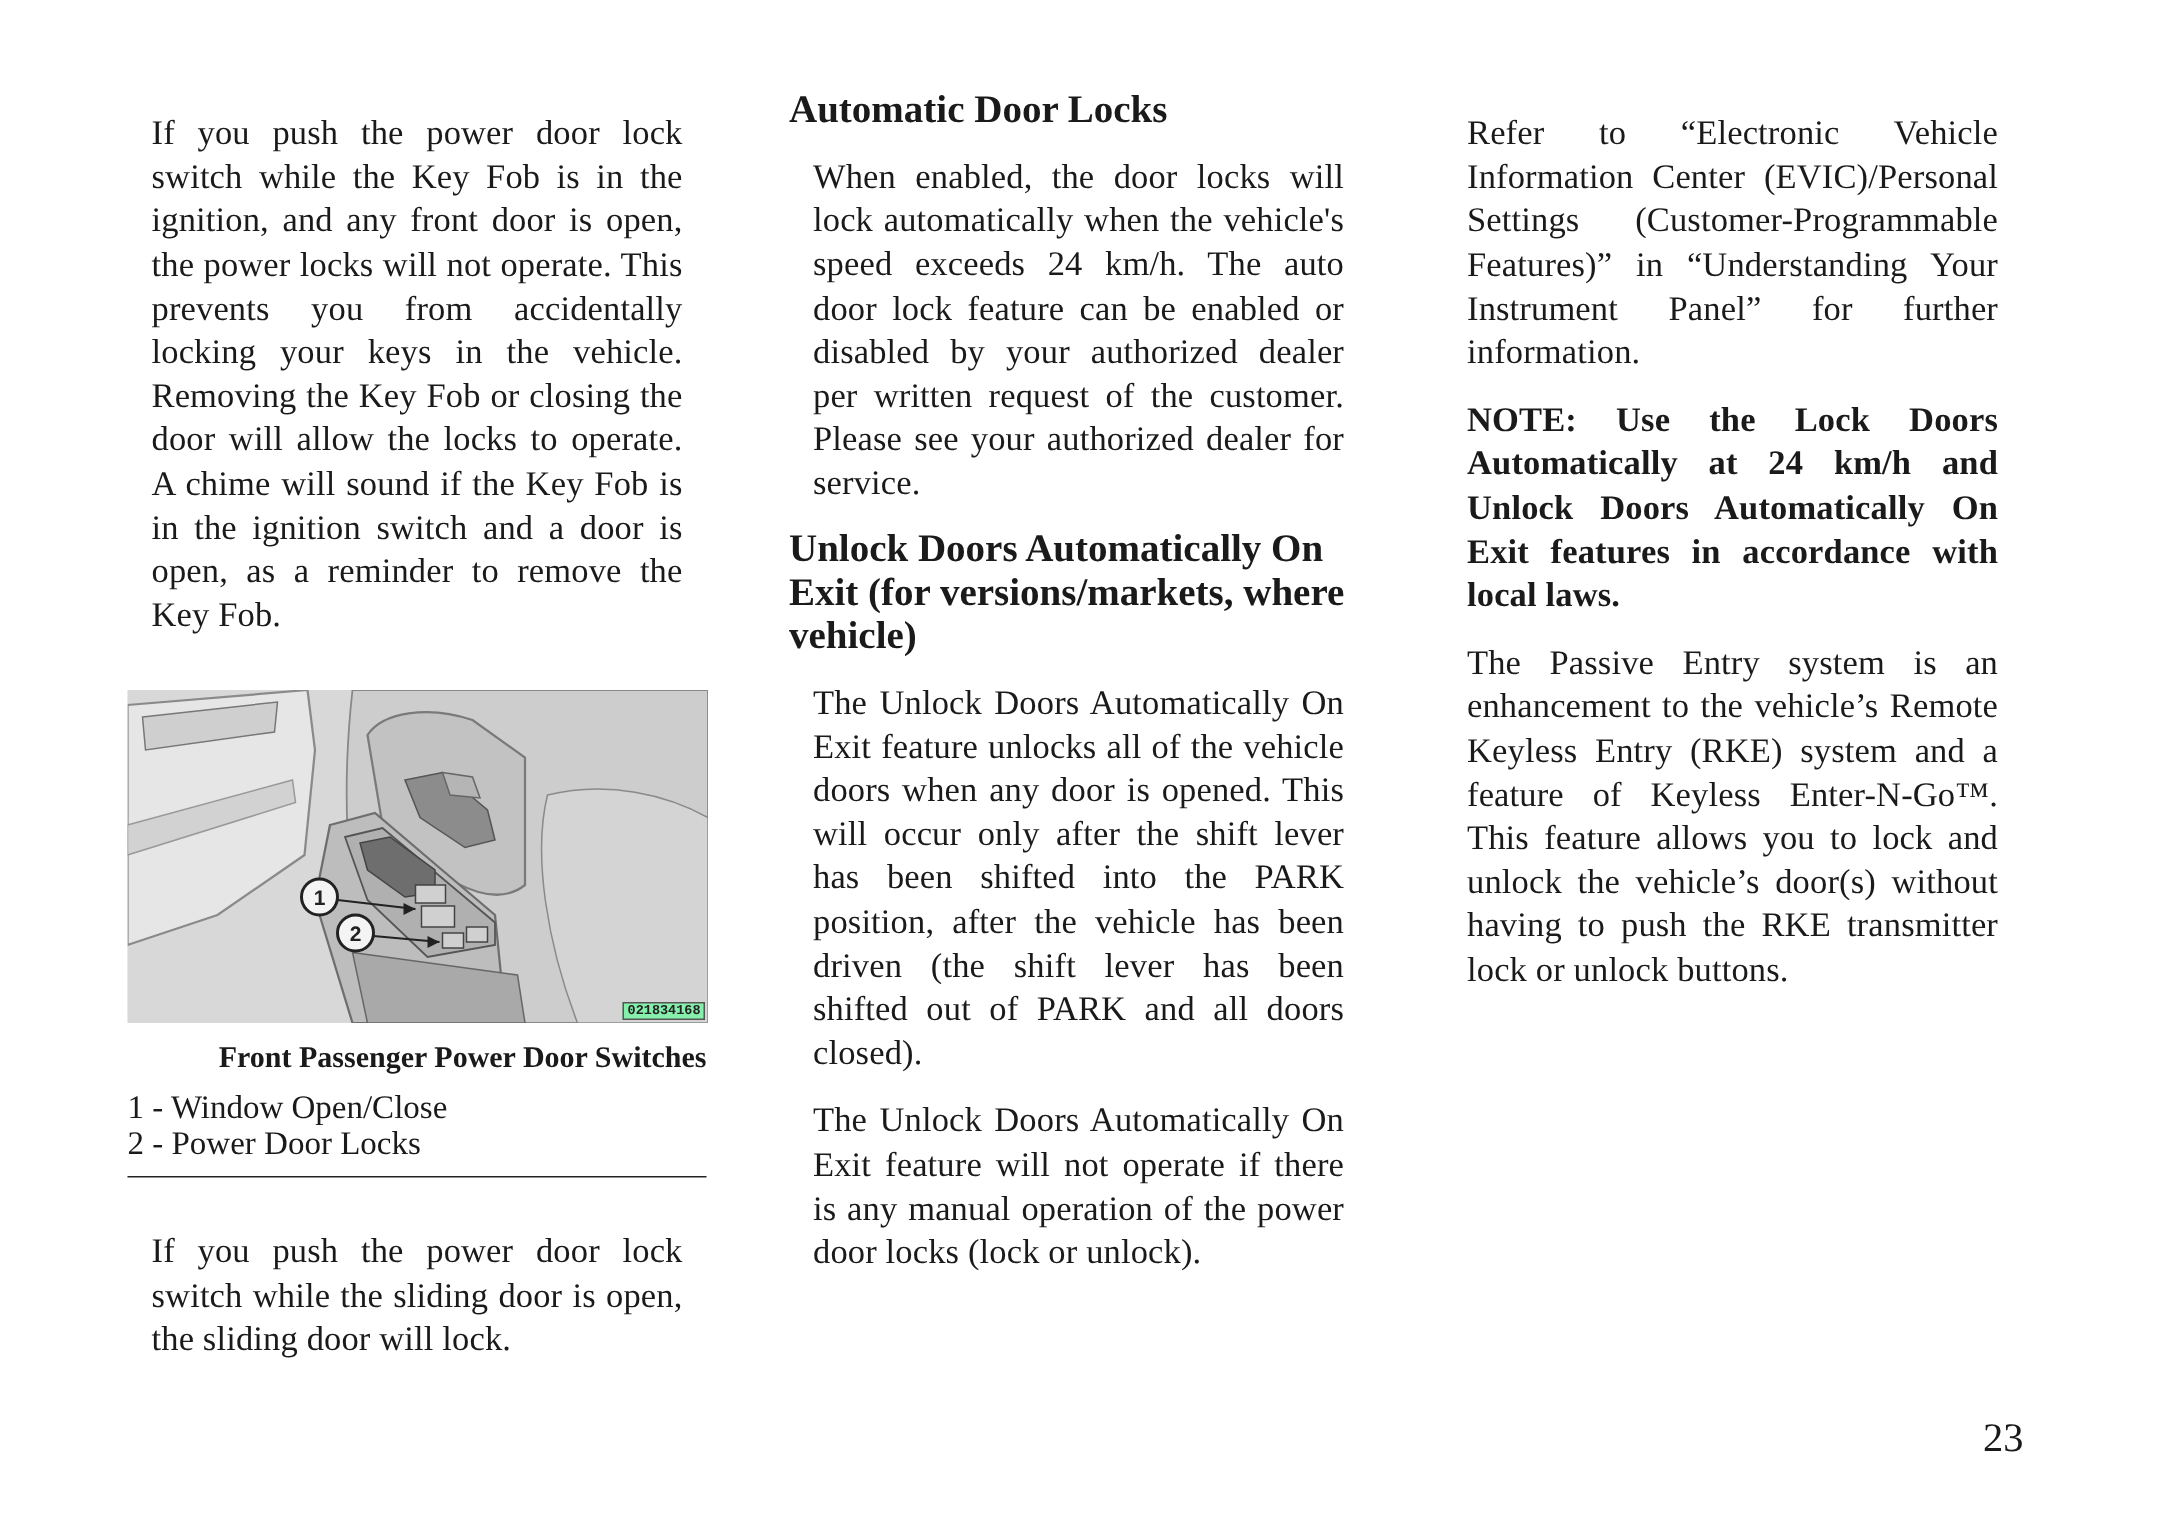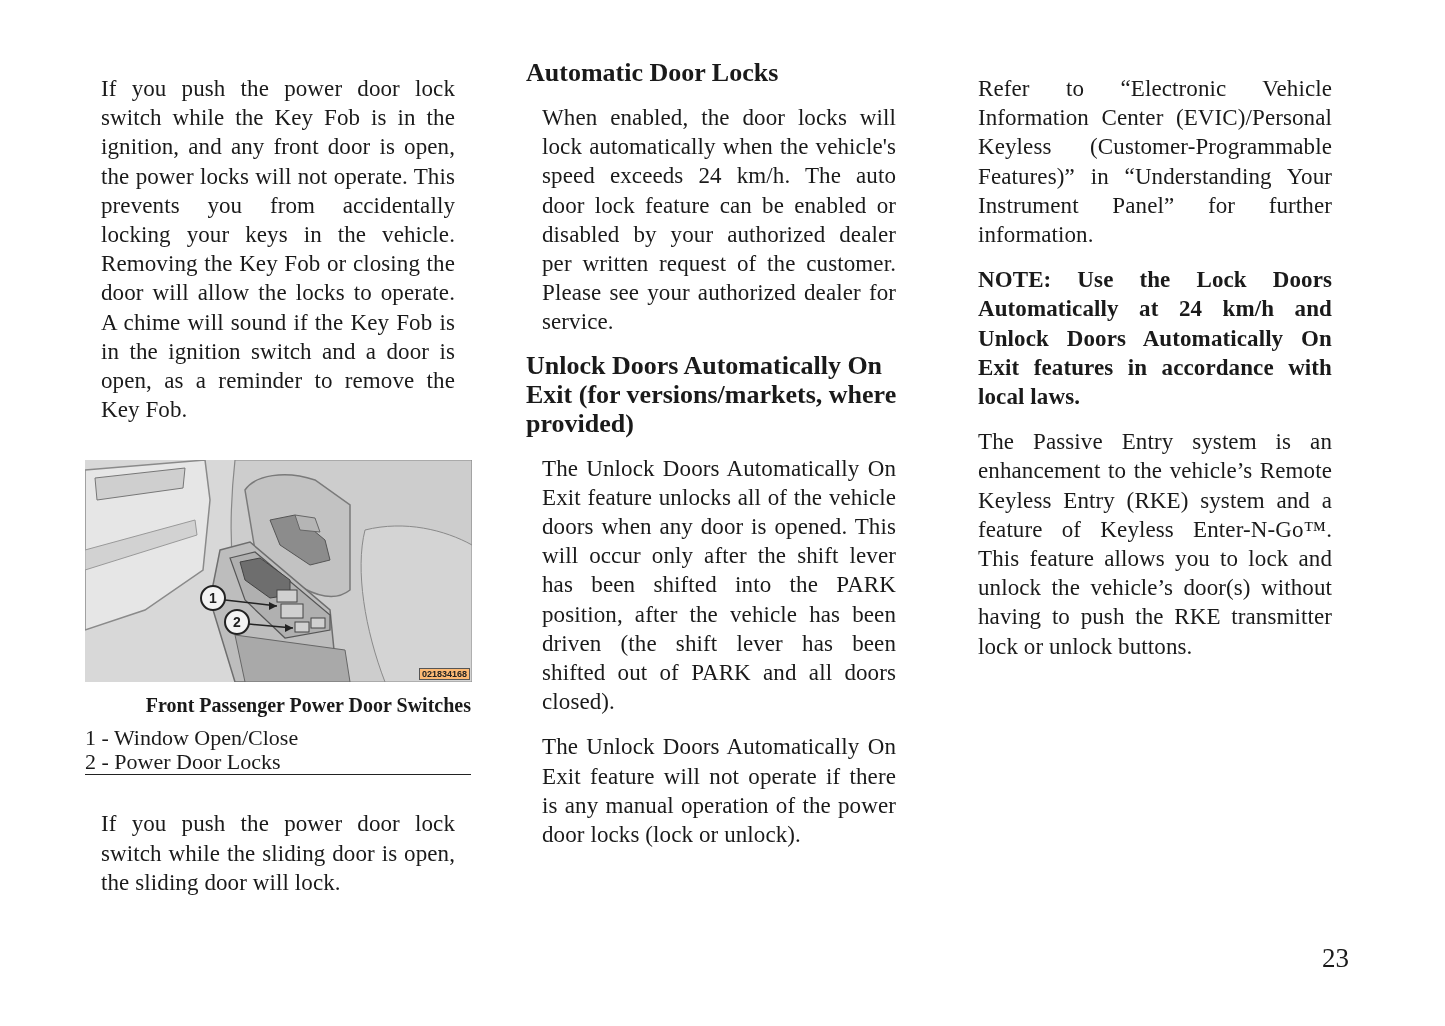--- a/index.html
+++ b/index.html
@@ -9,24 +9,24 @@
   .col1 { left:85px; }
   .col2 { left:526px; }
   .col3 { left:962px; }
   p { margin:16px; font-size:23px; line-height:29.2px; text-align:justify; letter-spacing:0.1px; }
   .sp { margin-bottom:14px; }
   h3 { margin:0 0 10px 0; font-size:26px; line-height:29px; font-weight:bold; }
   h2 { margin:10px 0 14px 0; font-size:31px; line-height:34px; font-weight:bold; letter-spacing:0.5px; }
   .note { font-weight:bold; }
   .figure { position:relative; width:387px; height:222px; margin-top:36px; background:#dcdcdc; overflow:hidden; }
   .figure svg { display:block; }
-  .fig-id { position:absolute; right:2px; bottom:2px; background:#fdba74; border:1px solid #555;
-            font-family:Liberation Sans, sans-serif; font-size:9px; font-weight:bold; padding:0 2px; color:#222; }
+  .fig-id { position:absolute; right:2px; bottom:2px; background:#86efac; border:1px solid #555;
+            font-family:Liberation Mono, monospace; font-size:9px; font-weight:bold; padding:0 2px; color:#222; }
   .caption { text-align:right; font-weight:bold; font-size:20px; line-height:26px; margin-top:10px; }
-  .legend { font-size:22px; line-height:24px; margin-top:8px; padding-bottom:0; border-bottom:1.5px solid #222; }
+  .legend { font-size:22px; line-height:24px; margin-top:8px; padding-bottom:10px; border-bottom:1.5px solid #222; }
   .legend div { white-space:nowrap; }
   .page-num { position:absolute; left:1322px; top:943px; font-size:27px; }
 </style>
 </head>
 <body>
 
 <div class="col col1">
   <p class="sp">If you push the power door lock switch while the Key Fob is in the ignition, and any front door is open, the power locks will not operate. This prevents you from accidentally locking your keys in the vehicle. Removing the Key Fob or closing the door will allow the locks to operate. A chime will sound if the Key Fob is in the ignition switch and a door is open, as a reminder to remove the Key Fob.</p>
 
   <div class="figure">
@@ -68,24 +68,24 @@
   <div class="legend">
     <div>1 - Window Open/Close</div>
     <div>2 - Power Door Locks</div>
   </div>
   <p style="margin-top:34px">If you push the power door lock switch while the sliding door is open, the sliding door will lock.</p>
 </div>
 
 <div class="col col2">
   <h3>Automatic Door Locks</h3>
   <p class="sp">When enabled, the door locks will lock automatically when the vehicle's speed exceeds 24 km/h. The auto door lock feature can be enabled or disabled by your authorized dealer per written request of the customer. Please see your authorized dealer for service.</p>
-  <h3>Unlock Doors Automatically On Exit (for versions/markets, where provided)</h3>
+  <h3>Unlock Doors Automatically On Exit (for versions/markets, where vehicle)</h3>
   <p class="sp">The Unlock Doors Automatically On Exit feature unlocks all of the vehicle doors when any door is opened. This will occur only after the shift lever has been shifted into the PARK position, after the vehicle has been driven (the shift lever has been shifted out of PARK and all doors closed).</p>
   <p>The Unlock Doors Automatically On Exit feature will not operate if there is any manual operation of the power door locks (lock or unlock).</p>
 </div>
 
 <div class="col col3">
-  <p class="sp">Refer to “Electronic Vehicle Information Center (EVIC)/Personal Keyless (Customer-Programmable Features)” in “Understanding Your Instrument Panel” for further information.</p>
+  <p class="sp">Refer to “Electronic Vehicle Information Center (EVIC)/Personal Settings (Customer-Programmable Features)” in “Understanding Your Instrument Panel” for further information.</p>
   <p class="note">NOTE:  Use the Lock Doors Automatically at 24 km/h and Unlock Doors Automatically On Exit features in accordance with local laws.</p>
   <p>The Passive Entry system is an enhancement to the vehicle’s Remote Keyless Entry (RKE) system and a feature of Keyless Enter-N-Go™. This feature allows you to lock and unlock the vehicle’s door(s) without having to push the RKE transmitter lock or unlock buttons.</p>
 </div>
 
 <div class="page-num">23</div>
 
 </body></html>

